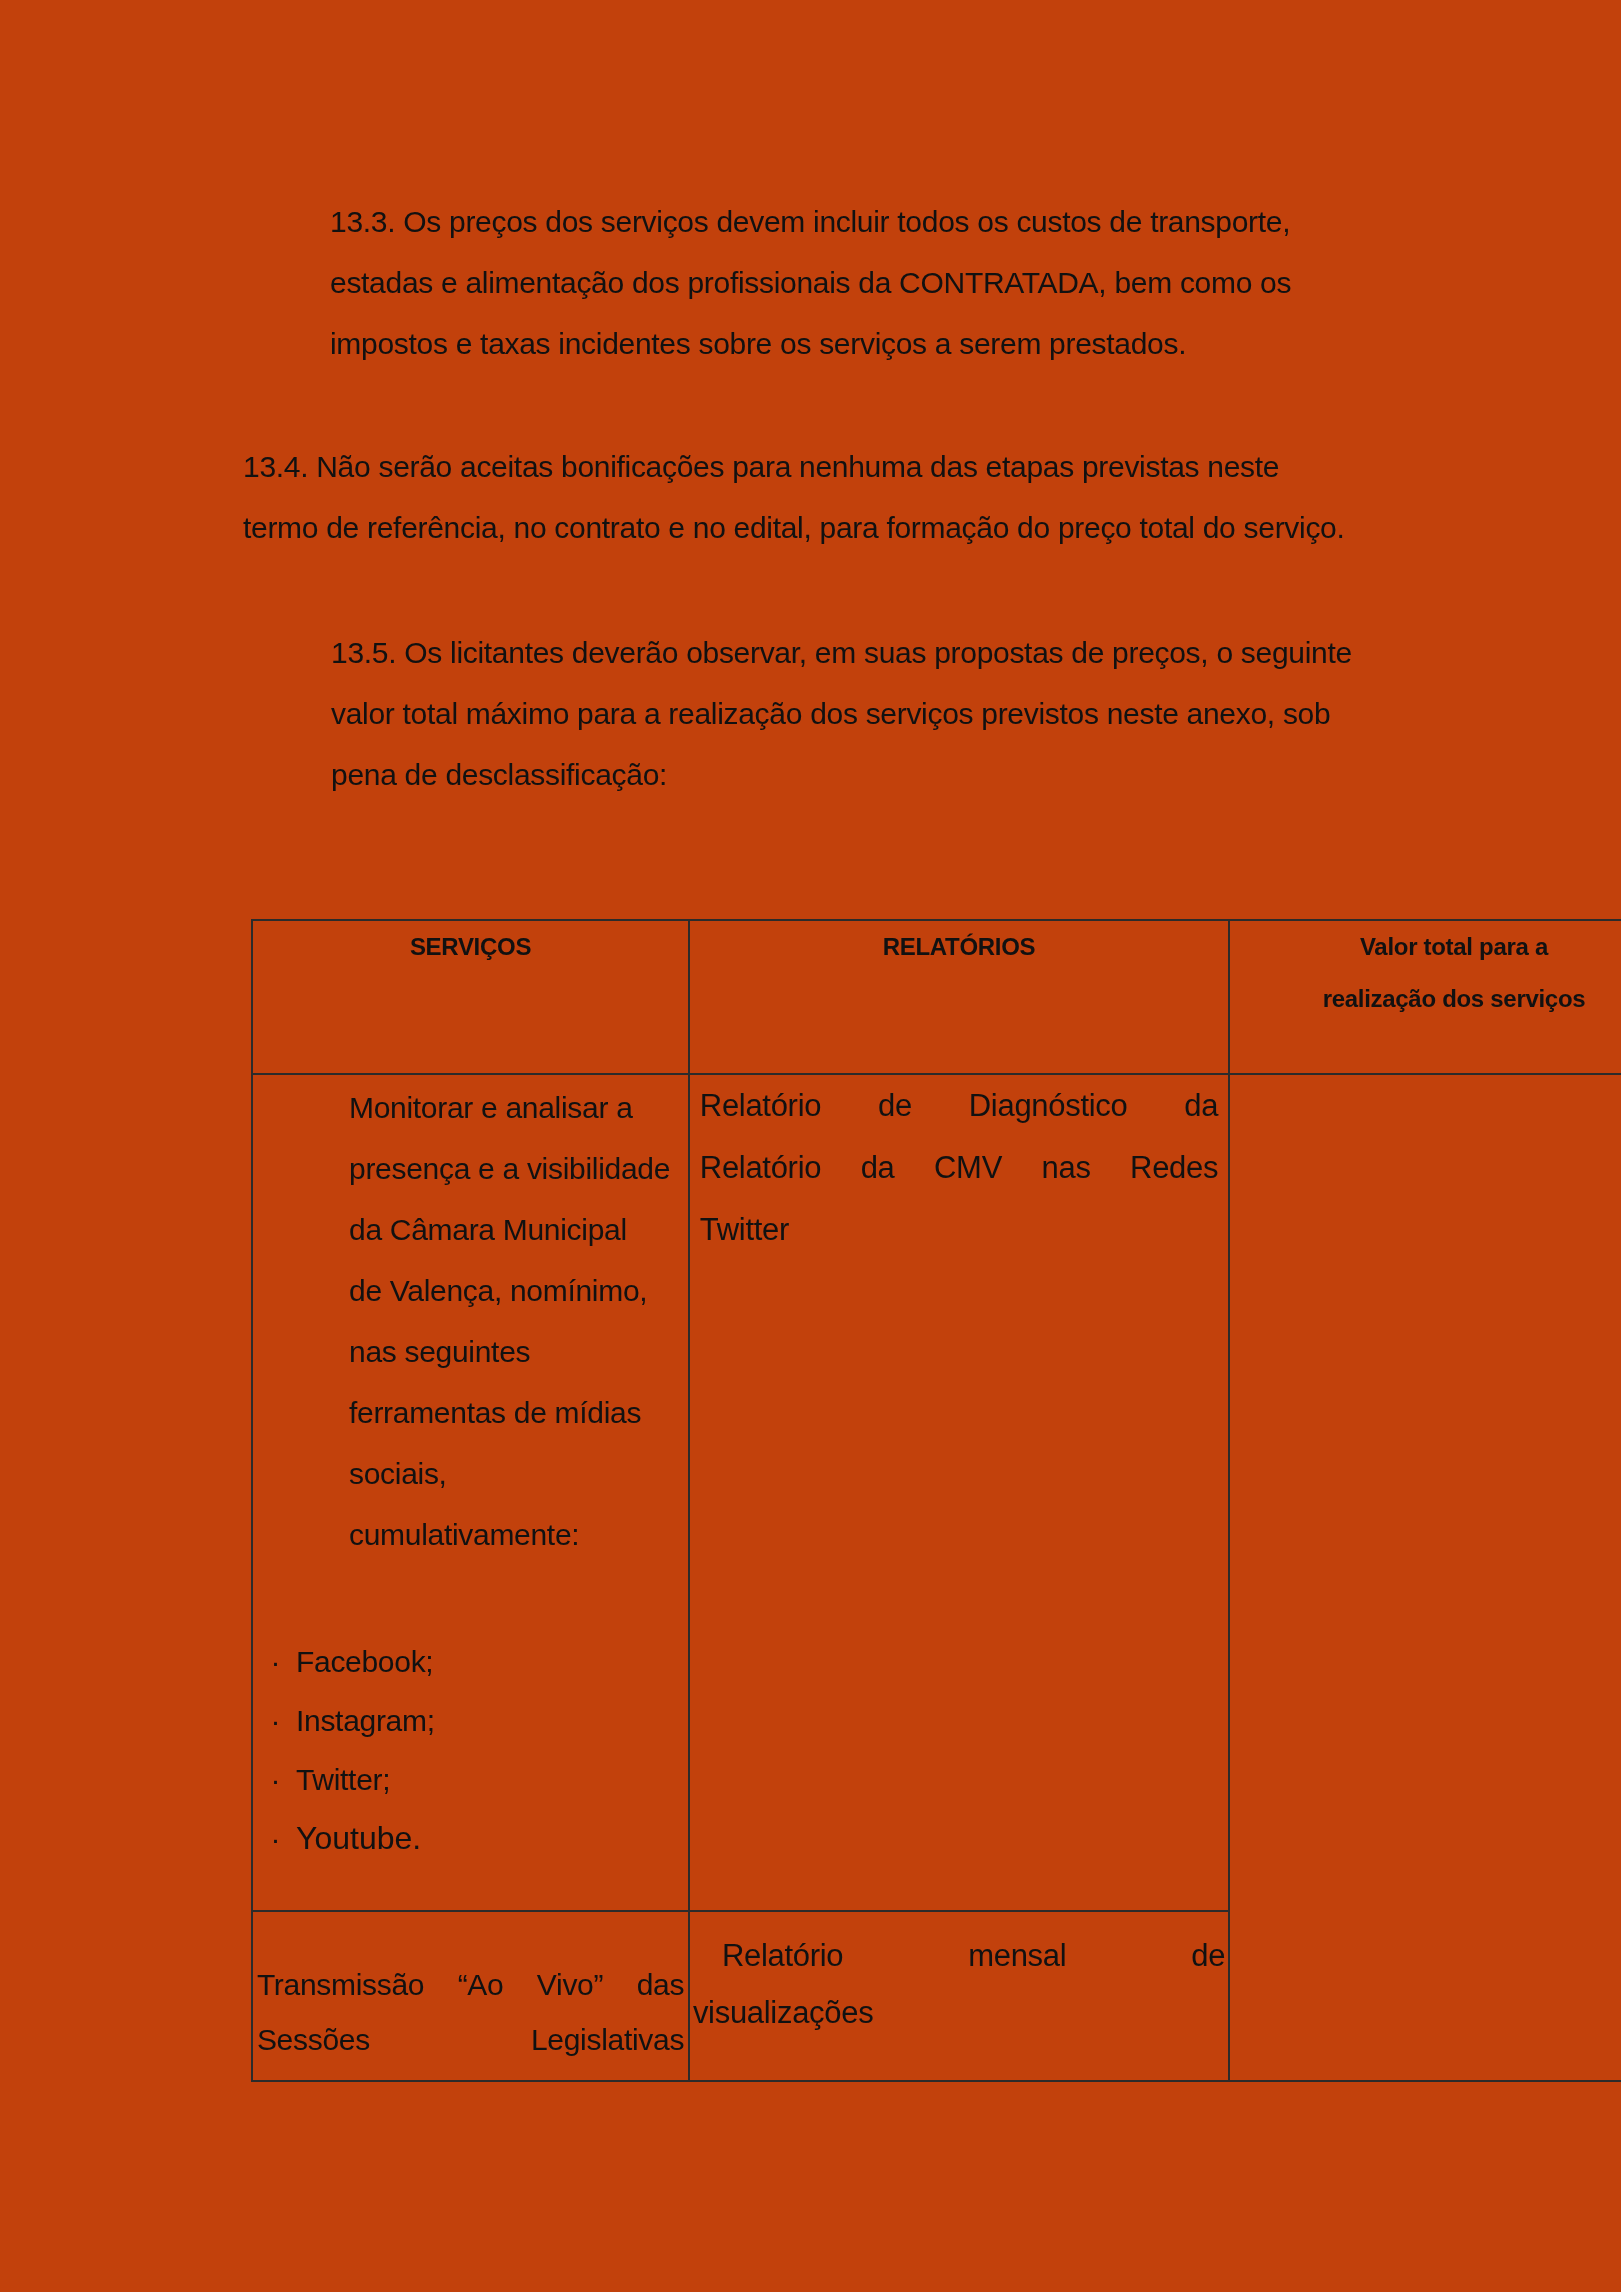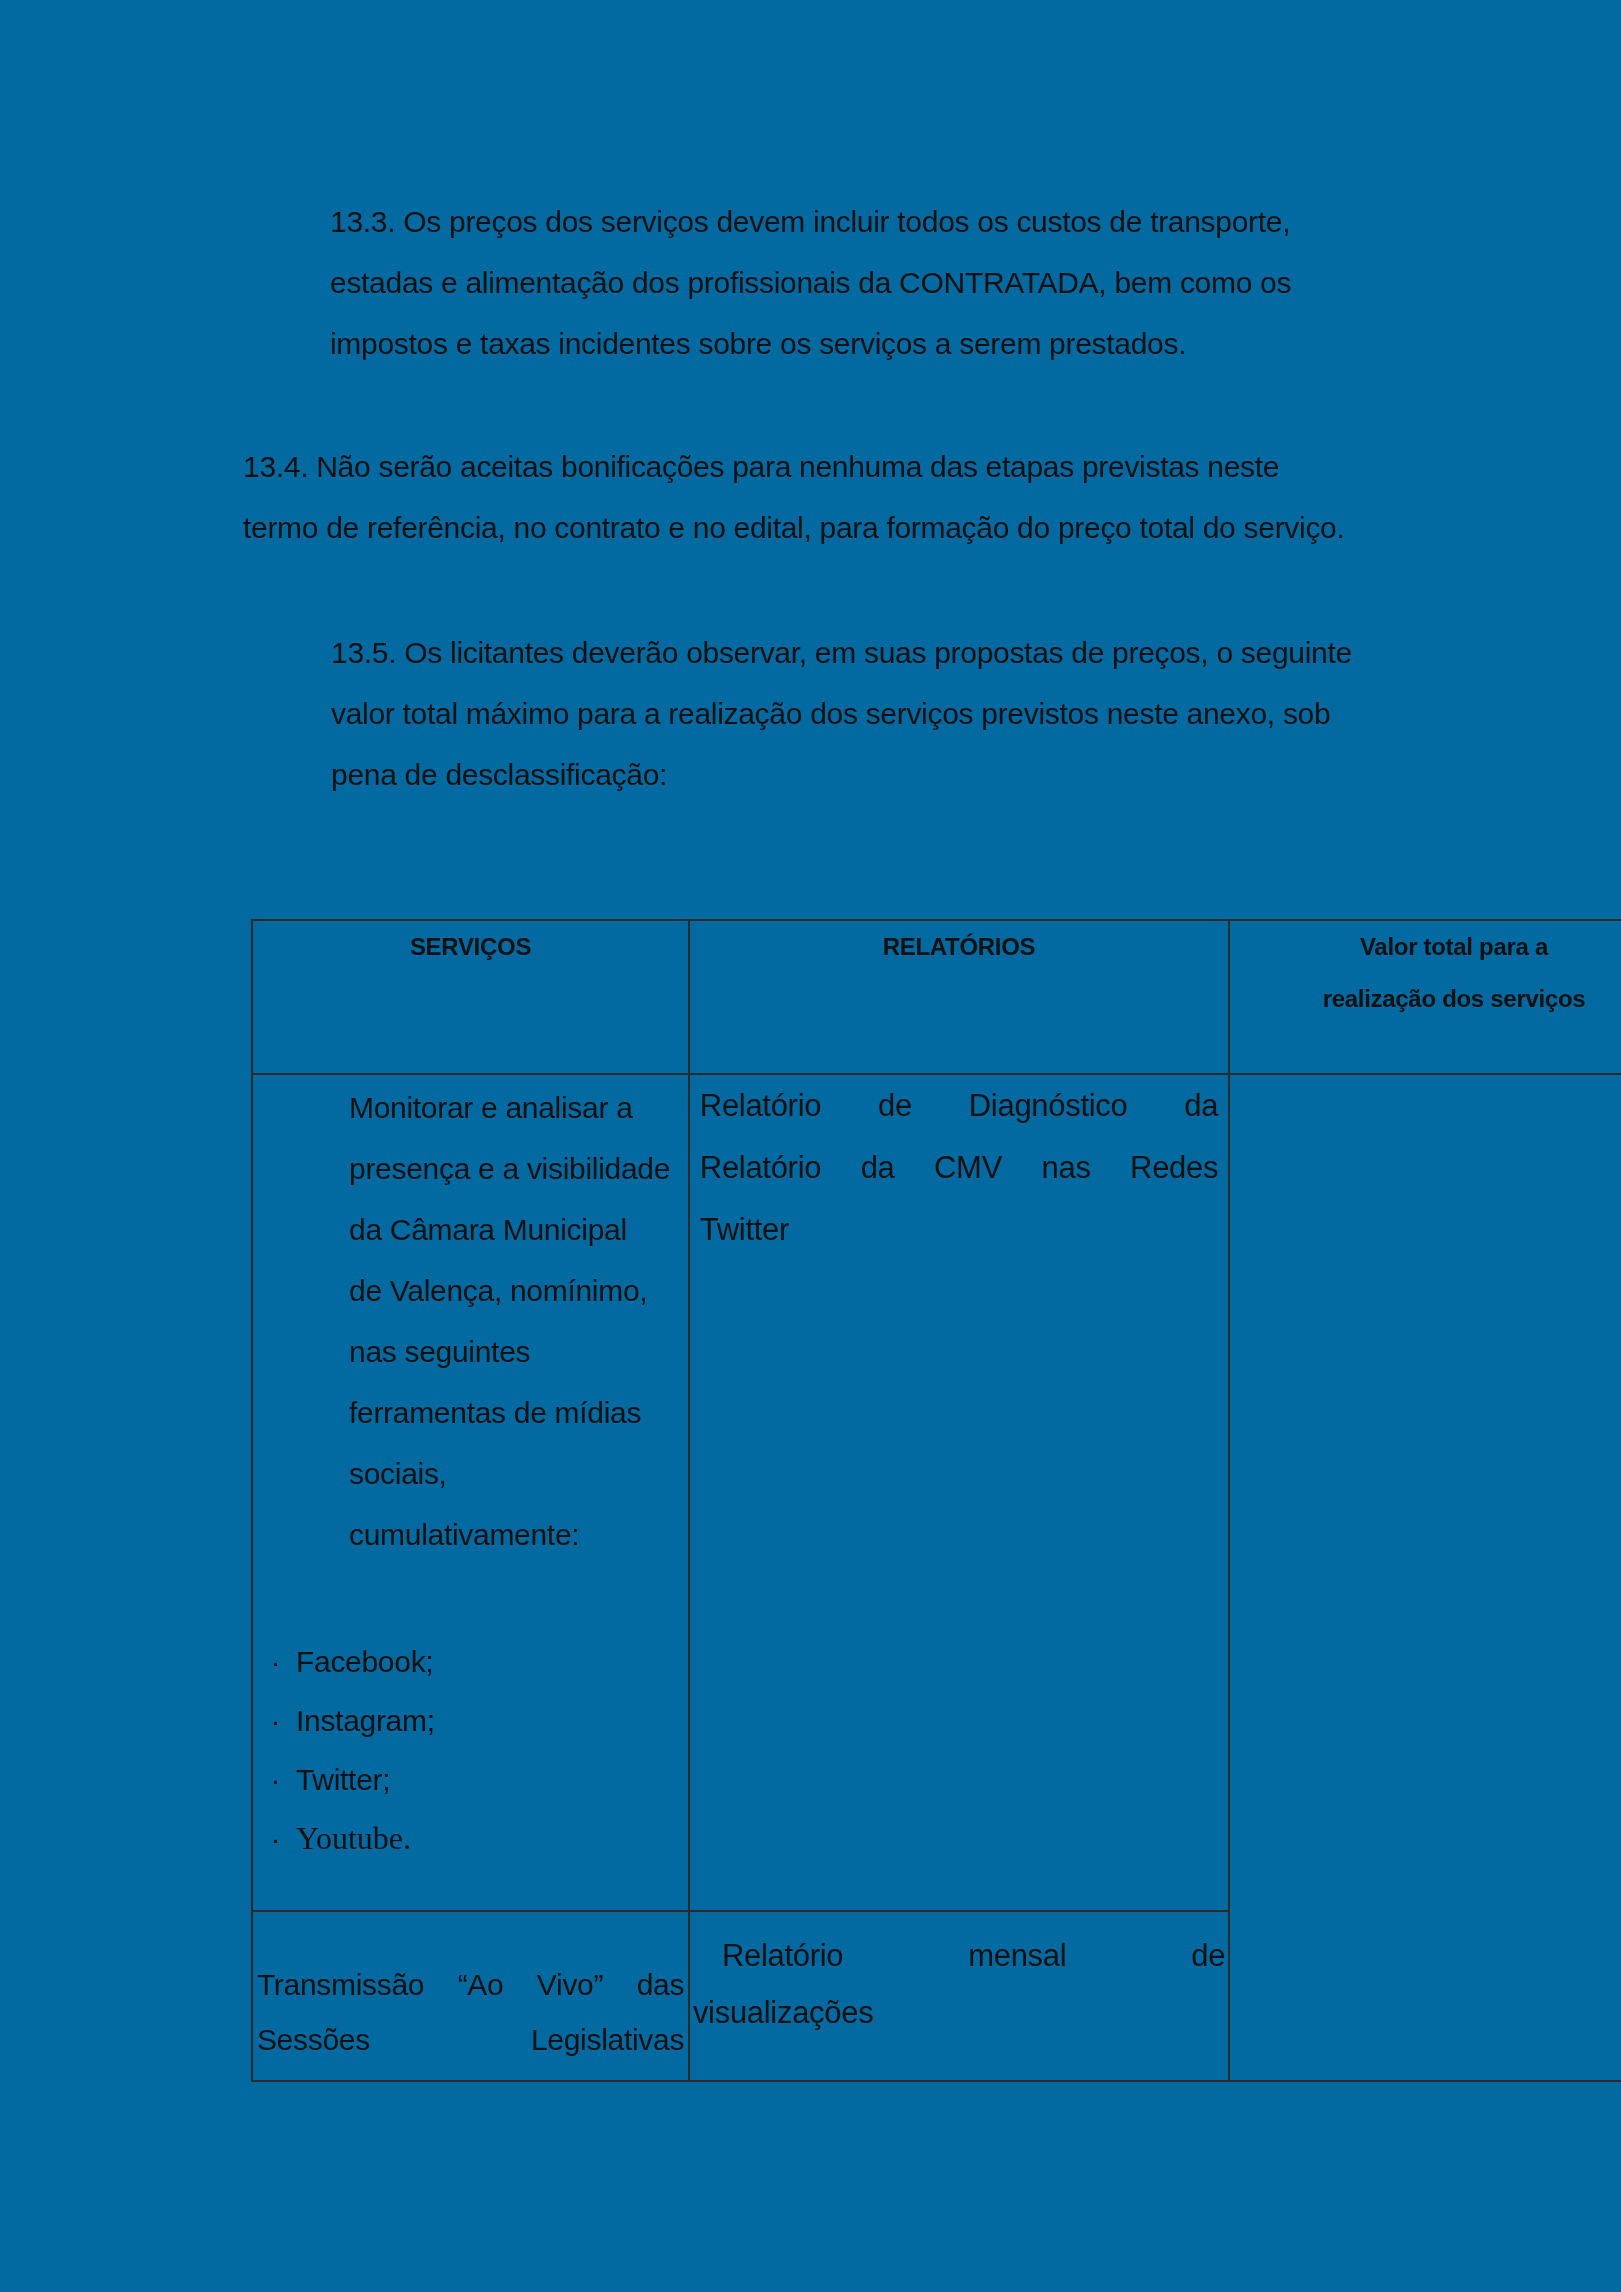--- a/index.html
+++ b/index.html
@@ -1,19 +1,19 @@
 <!DOCTYPE html>
 <html><head>
 <meta charset="utf-8">
 <style>
   html,body{margin:0;padding:0;background:#e8e8e8;}
   #page{
     position:relative;
     width:1621px;height:2293px;
-    background:#0369a1;
+    background:#c2410c;
     overflow:hidden;
     color:#111111;
     font-family:"Liberation Sans", sans-serif;
   }
   
   .cal{font-size:30px;letter-spacing:-0.3px;color:#111111;}
   
   .ari{font-size:31px;letter-spacing:-0.3px;color:#111111;}
   .para{position:absolute;line-height:61px;}
   .para div{white-space:nowrap;}
@@ -39,21 +39,21 @@
     padding-top:2px;
     letter-spacing:-0.3px;
   }
   
   .svc-para{margin:2px 5.9px 0 96px;line-height:61px;}
   .svc-para div{white-space:nowrap;}
   .bullets{margin:67px 0 0 17.6px;}
   .bullet-item{height:59px;line-height:59px;white-space:nowrap;}
   .bullet-item .dot{display:inline-block;}
   .bullet-item .lbl{margin-left:15.7px;}
-  .lbl-serif{font-family:Liberation Serif, serif;font-size:32px;letter-spacing:0;}
+  .lbl-serif{font-family:Liberation Sans, sans-serif;font-size:32px;letter-spacing:0;}
   
   .jl{text-align:justify;text-align-last:justify;}
   td.rel1{vertical-align:middle;}
   .rel1-block{margin:0 9.8px;line-height:62px;}
   .svc2-block{margin:45px 3.9px 0 3.9px;line-height:55px;font-size:30px;}
   .rel2-block{margin:14.7px 2.9px 0 2.9px;line-height:57px;}
   .indent1{text-indent:29px;}
 </style>
 </head>
 <body>

